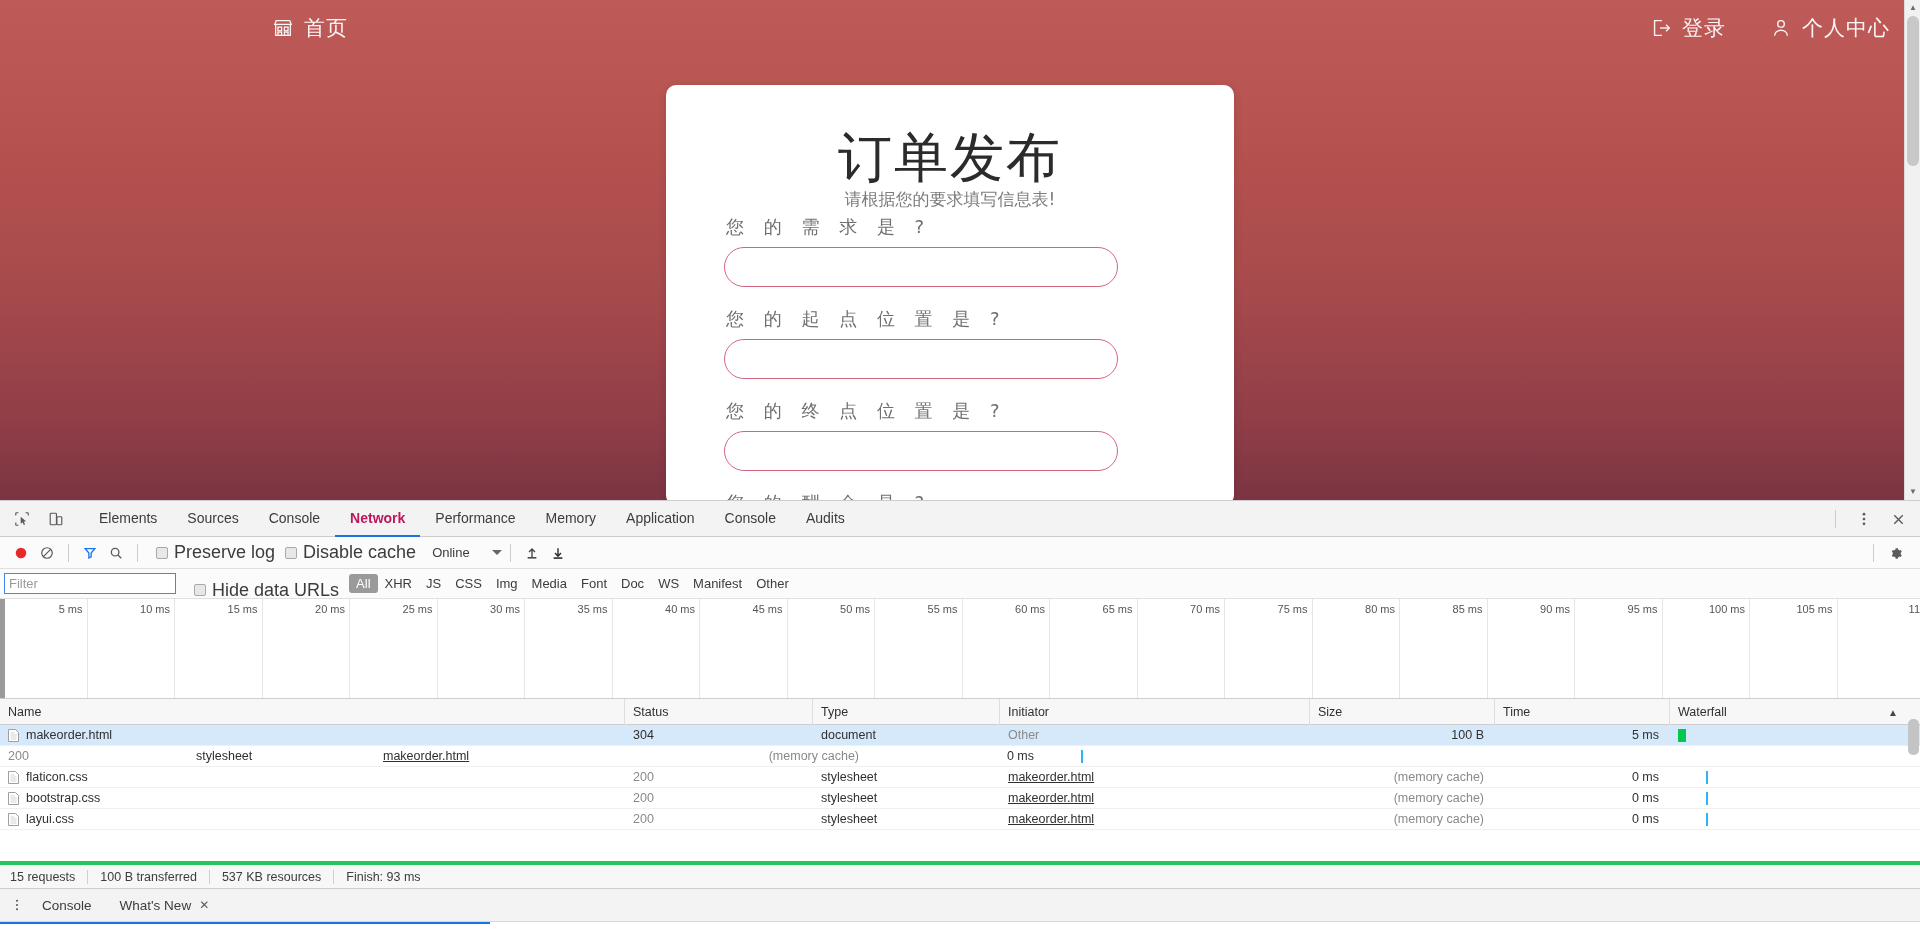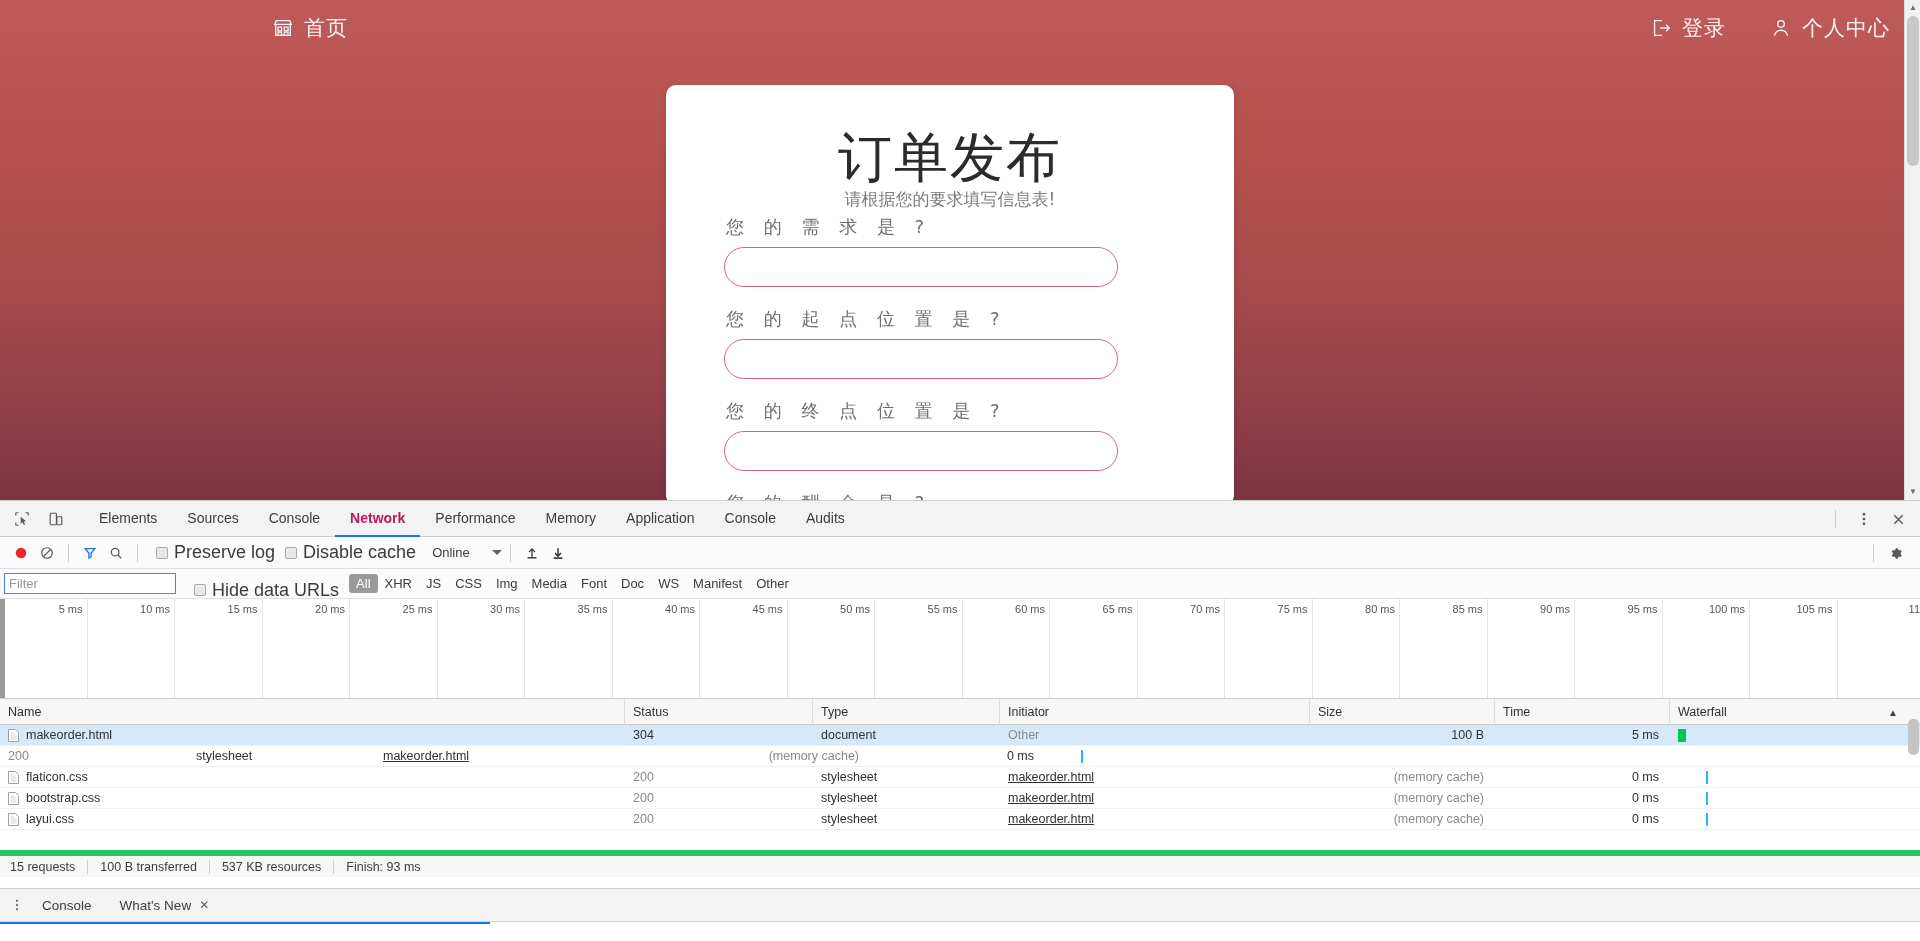--- a/index.html
+++ b/index.html
@@ -267,23 +267,23 @@
     position:absolute; right:0; top:0; width:15px;
     background:#f1f1f1; border-left:1px solid #e2e2e2;
   }
   #table-scroll-thumb {
     position:absolute; left:2px; top:20px; width:11px; height:36px;
     background:#c4c4c4; border-radius:5px;
   }
 
   
   #summary-bar {
-    position:absolute; left:0; bottom:64px; width:1920px; height: 27px;
+    position:absolute; left:0; bottom:53px; width:1920px; height: 27px;
     display:flex; align-items:center;
-    border-top: 6px solid #22c55e;
+    border-top: 4px solid #22c55e;
     background: #f7f7f7;
     font-size: 12.5px; color: #3c3c3c;
     padding-left: 10px;
   }
   .sum-item { padding: 0 12px; }
   .sum-sep { width:1px; height:14px; background:#cfcfcf; }
 
   
   #drawer {
     position:absolute; left:0; bottom:0; width:1920px; height: 53px;

